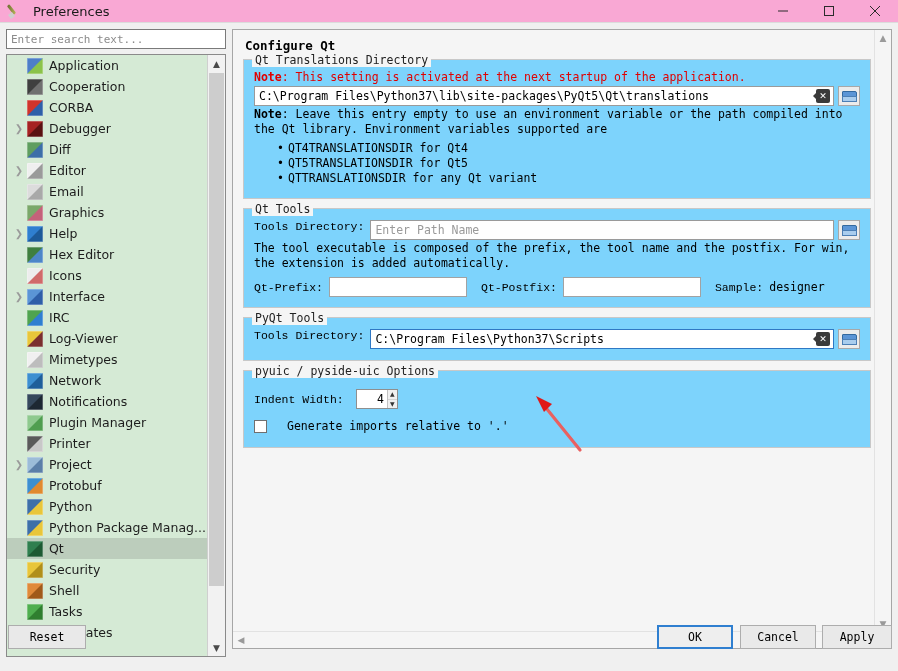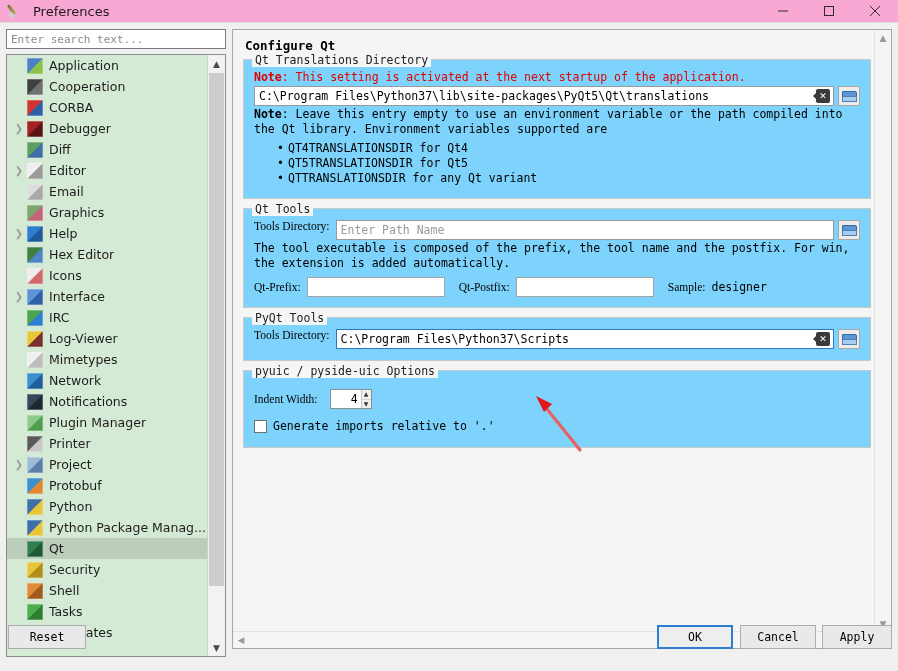--- a/index.html
+++ b/index.html
@@ -233,21 +233,21 @@
     font-size: 11.5px;
     color: #000;
   }
 
   .pathrow {
     display: flex;
     align-items: flex-start;
     margin: 1px 0;
   }
   .fieldlabel {
-    font-family: Liberation Serif, serif;
+    font-family: Liberation Mono, monospace;
     font-size: 11.5px;
     color: #000;
     margin-right: 6px;
     white-space: nowrap;
   }
   .pathinput {
     flex: 1 1 auto;
     height: 20px;
     box-sizing: border-box;
     border: 1px solid #9a9a9a;
@@ -382,20 +382,21 @@
     font-size: 6px;
     color: #333;
     line-height: 1;
   }
   .spinbtns div:first-child { border-bottom: 1px solid #d4d4d4; }
 
   .checkrow {
     display: flex;
     align-items: center;
     margin-top: 10px;
+    gap: 14px;
   }
   .cbox {
     width: 13px; height: 13px;
     box-sizing: border-box;
     border: 1px solid #6f6f6f;
     background: #ffffff;
     margin-right: 6px;
     flex: 0 0 13px;
   }
 

